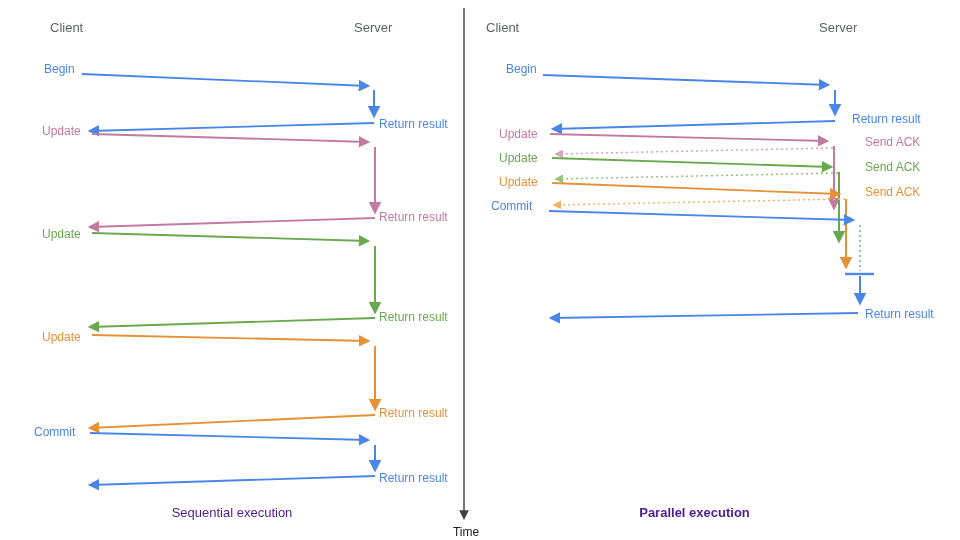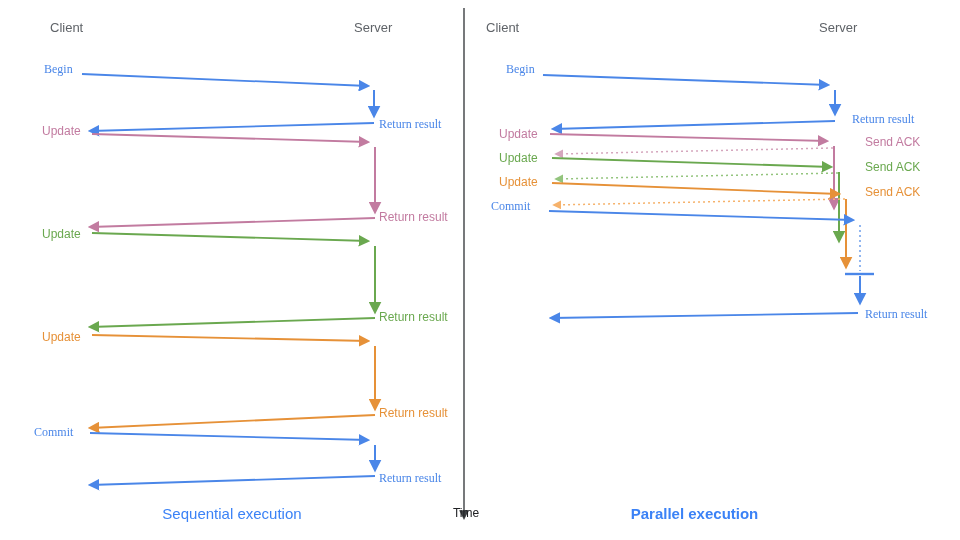--- a/index.html
+++ b/index.html
@@ -3,28 +3,28 @@
 <meta charset="utf-8">
 <style>
   html,body{margin:0;padding:0;}
   body{
     width:960px;height:540px;position:relative;background:#ffffff;
     font-family:"Liberation Sans", sans-serif;overflow:hidden;
   }
   svg.canvas{position:absolute;left:0;top:0;}
   .lbl{position:absolute;font-size:12px;line-height:12px;white-space:nowrap;}
   .actor{font-size:13px;color:#5f6368;}
-  .c-blue{color:#4a86e8;font-family:Liberation Serif, serif;}
+  .c-blue{color:#4a86e8;}
   .c-pink{color:#c27ba0;}
   .c-green{color:#6aa84f;}
   .c-orange{color:#e69138;}
-  .caption{position:absolute;top:505px;font-size:15px;color:#3b82f6;text-align:center;}
+  .caption{position:absolute;top:505px;font-size:13px;color:#4c1d95;text-align:center;}
   .cap-left{left:0;width:464px;}
   .cap-right{left:447px;width:495px;font-weight:bold;}
-  .time-lbl{position:absolute;left:444px;top:506px;width:44px;text-align:center;font-size:12px;color:#202124;}
+  .time-lbl{position:absolute;left:444px;top:525px;width:44px;text-align:center;font-size:12px;color:#202124;}
 </style>
 </head>
 <body>
 
 <svg class="canvas" width="960" height="540" viewBox="0 0 960 540">
   <defs>
     <marker id="m-blue" viewBox="0 0 10 10" refX="8" refY="5" markerWidth="6.5" markerHeight="6.5" orient="auto-start-reverse">
       <path d="M0,0 L10,5 L0,10 z" fill="#4a86e8"></path>
     </marker>
     <marker id="m-pink" viewBox="0 0 10 10" refX="8" refY="5" markerWidth="6.5" markerHeight="6.5" orient="auto-start-reverse">

